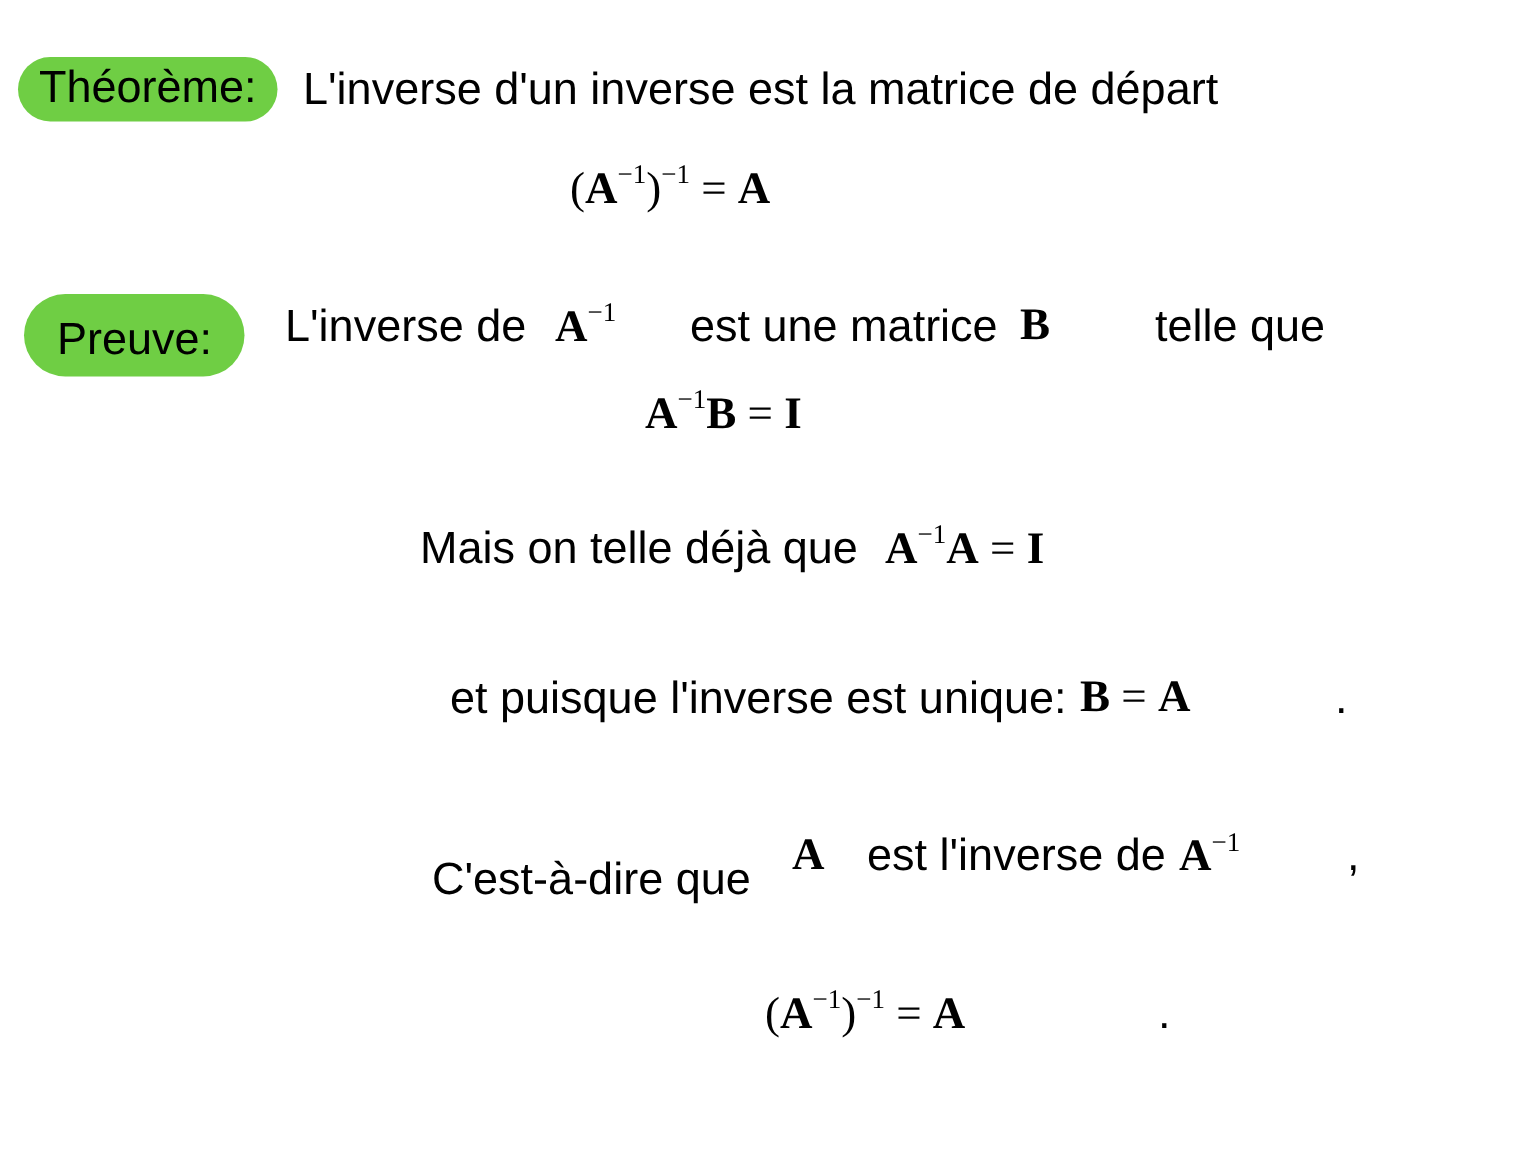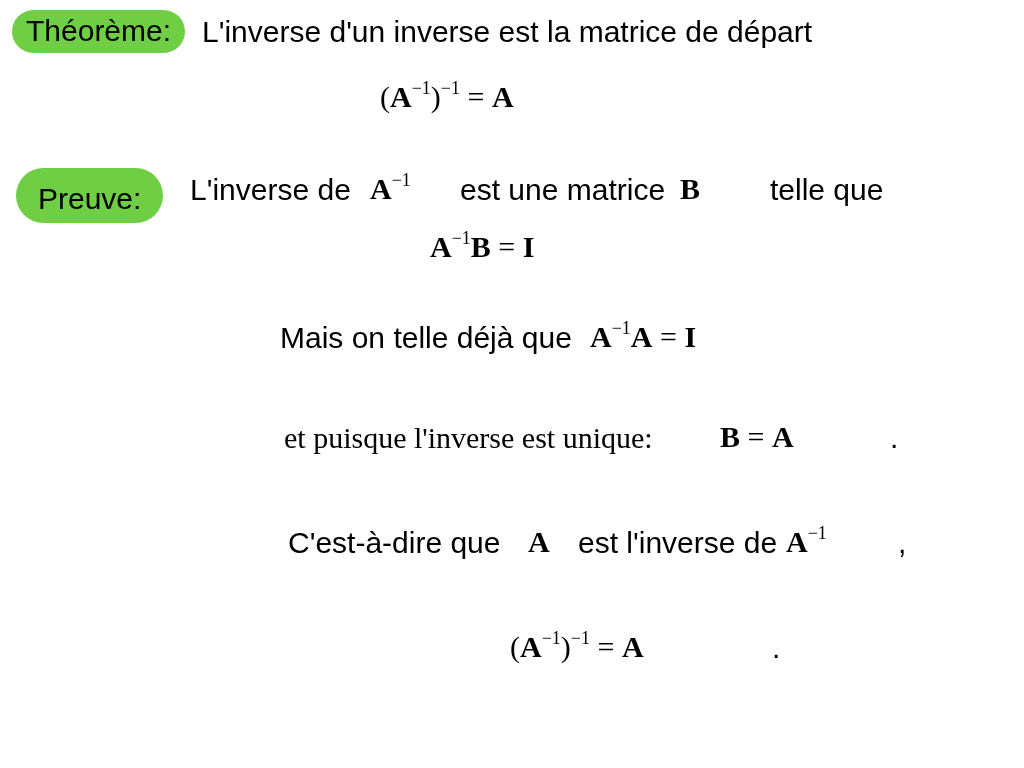--- a/index.html
+++ b/index.html
@@ -41,20 +41,21 @@
   .B { font-weight: bold; }
   .I { font-weight: bold; }
   .sup {
     font-size: 18px;
     vertical-align: super;
     position: relative;
     top: -2px;
   }
   .abs {
     position: absolute;
+    margin-top: 28px;
   }
 </style>
 </head>
 <body>
 
 <div class="slide">
 
   <div class="abs" style="left:12px; top:10px;">
     <span class="pill">
       <span>Théorème:</span>
@@ -90,29 +91,29 @@
     <span class="I">I</span>
   </div>
 
   <div class="abs txt" style="left:280px; top:320px;">Mais on telle déjà que</div>
   <div class="abs math" style="left:590px; top:320px;text-align:right;">
     <span class="A">A</span><span class="sup">−1</span><span class="A">A</span>
     <span>=</span>
     <span class="I">I</span>
   </div>
 
-  <div class="abs txt" style="left:284px; top:420px;font-family:Liberation Serif, serif;">et puisque l'inverse est unique:</div>
+  <div class="abs txt" style="left:300px; top:420px;">et puisque l'inverse est unique:</div>
   <div class="abs math" style="left:720px; top:420px;">
     <span class="B">B</span>
     <span>=</span>
     <span class="A">A</span>
   </div>
   <div class="abs txt" style="left:890px; top:420px;">.</div>
 
-  <div class="abs txt" style="left:288px; top:525px;">C'est-à-dire que</div>
+  <div class="abs txt" style="left:288px; top:541px;">C'est-à-dire que</div>
   <div class="abs math" style="left:528px; top:525px;">
     <span class="A">A</span>
   </div>
   <div class="abs txt" style="left:578px; top:525px;">est l'inverse de</div>
   <div class="abs math" style="left:786px; top:525px;">
     <span class="A">A</span><span class="sup">−1</span>
   </div>
   <div class="abs txt" style="left:898px; top:525px;">,</div>
 
   <div class="abs math" style="left:510px; top:630px;">

